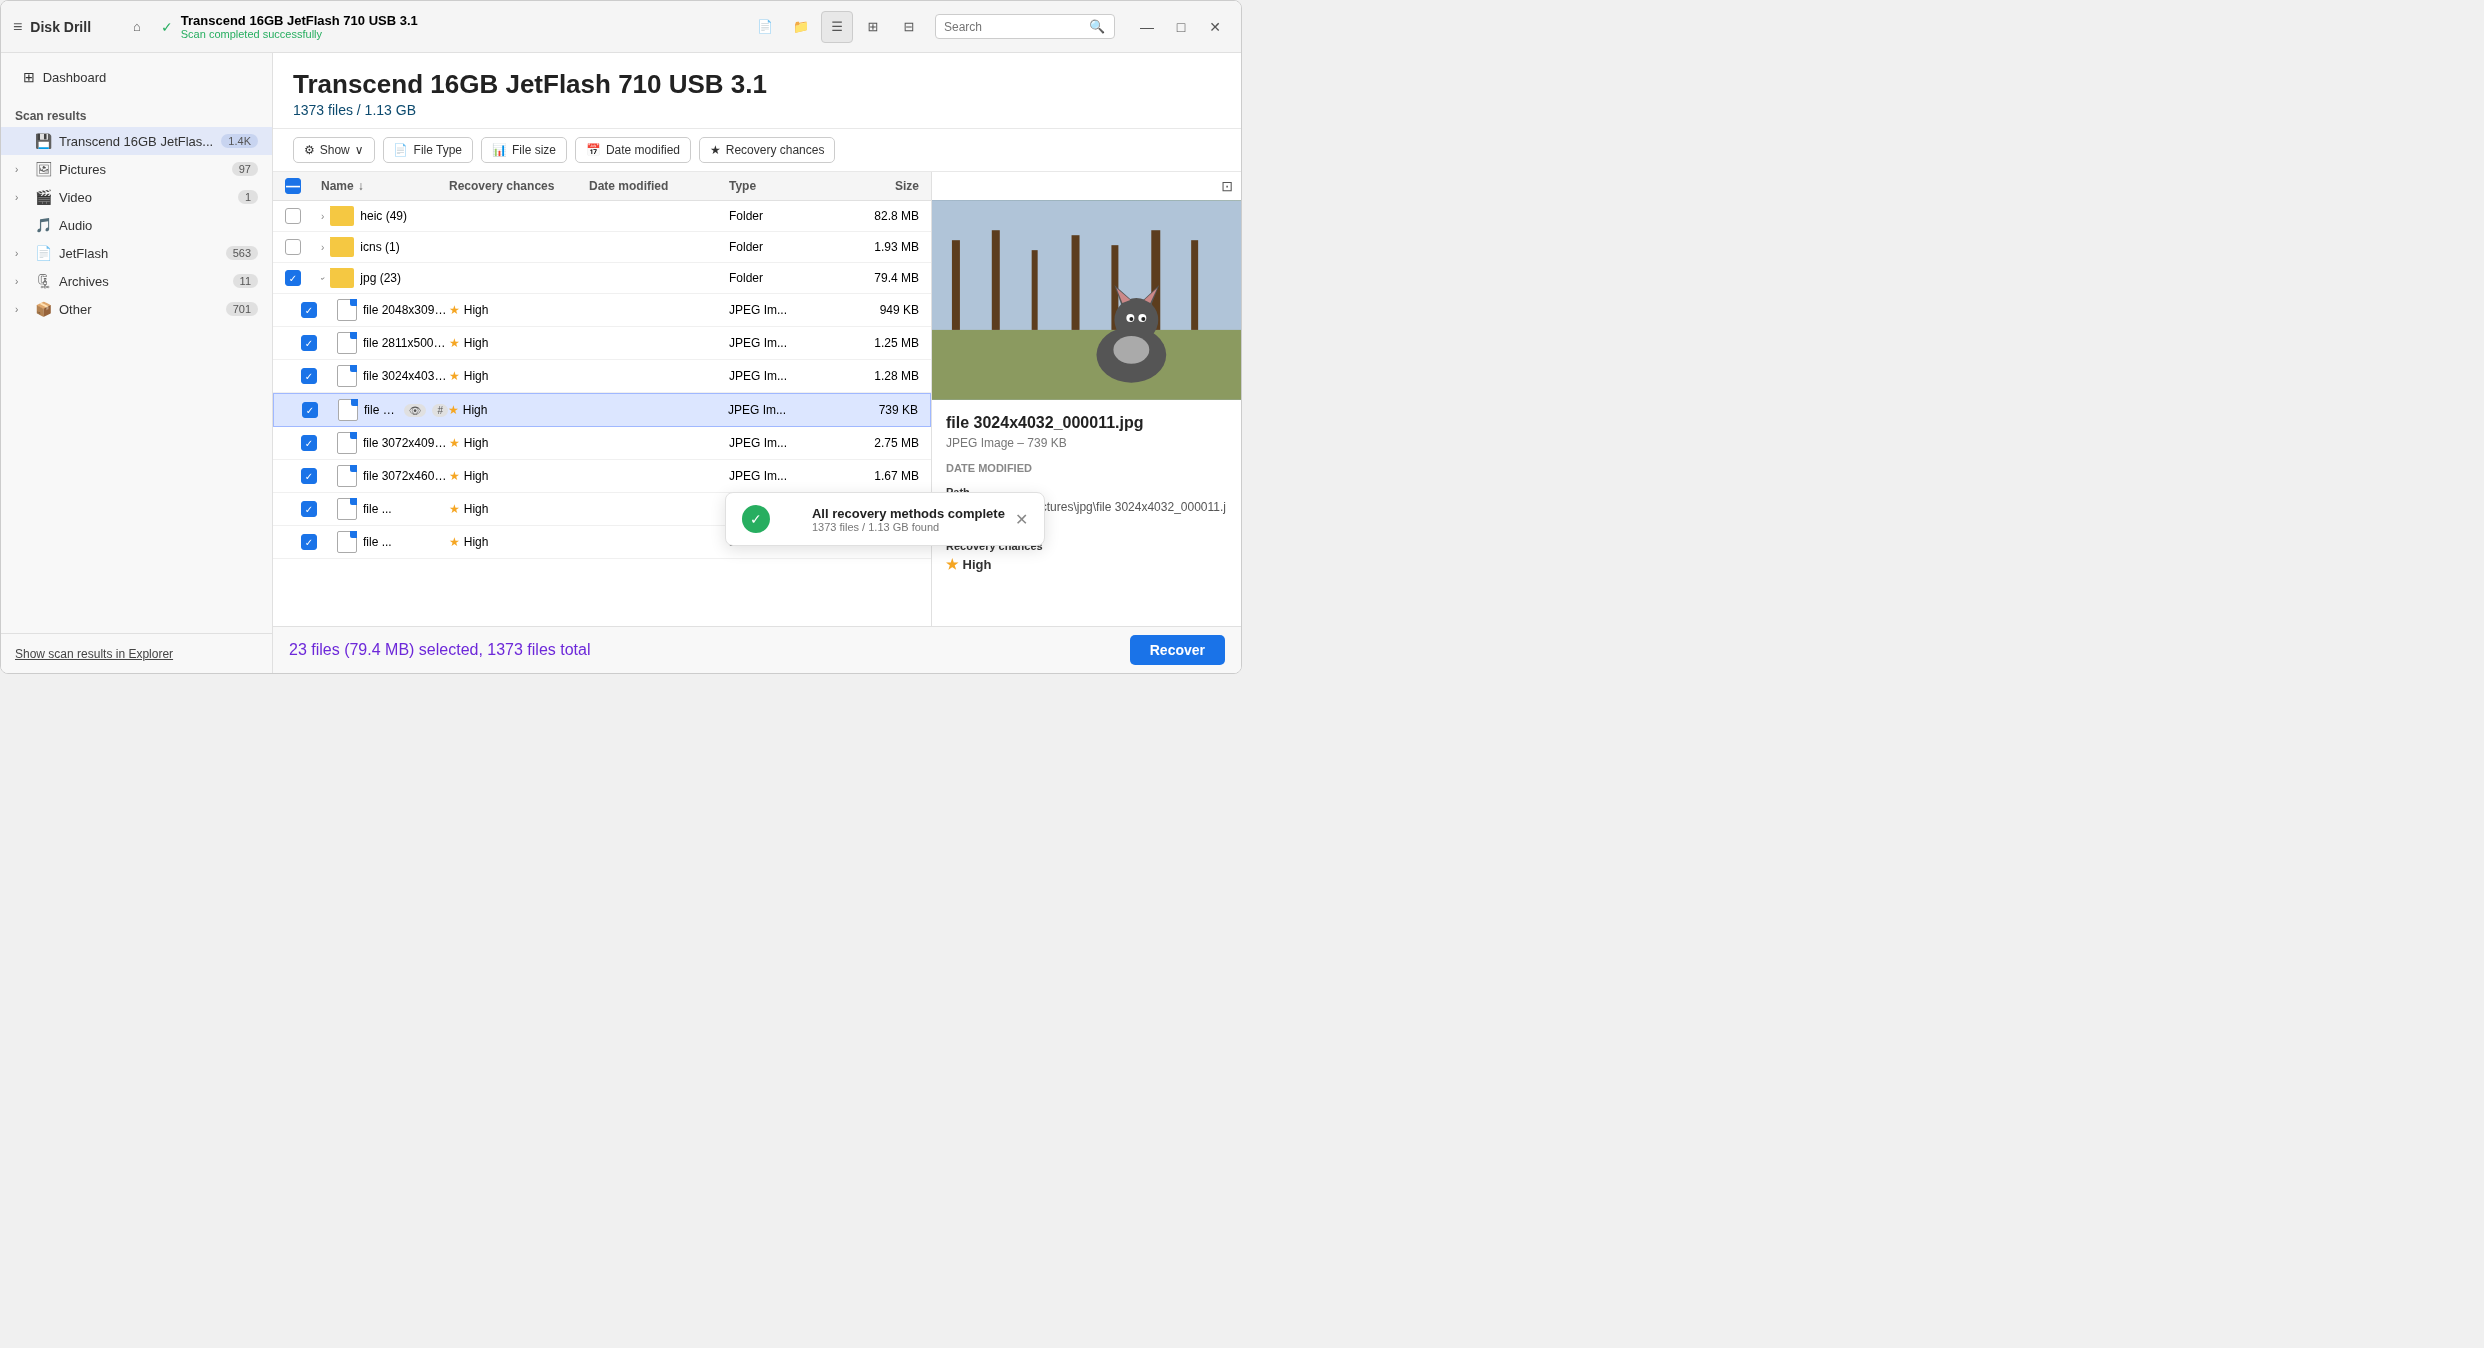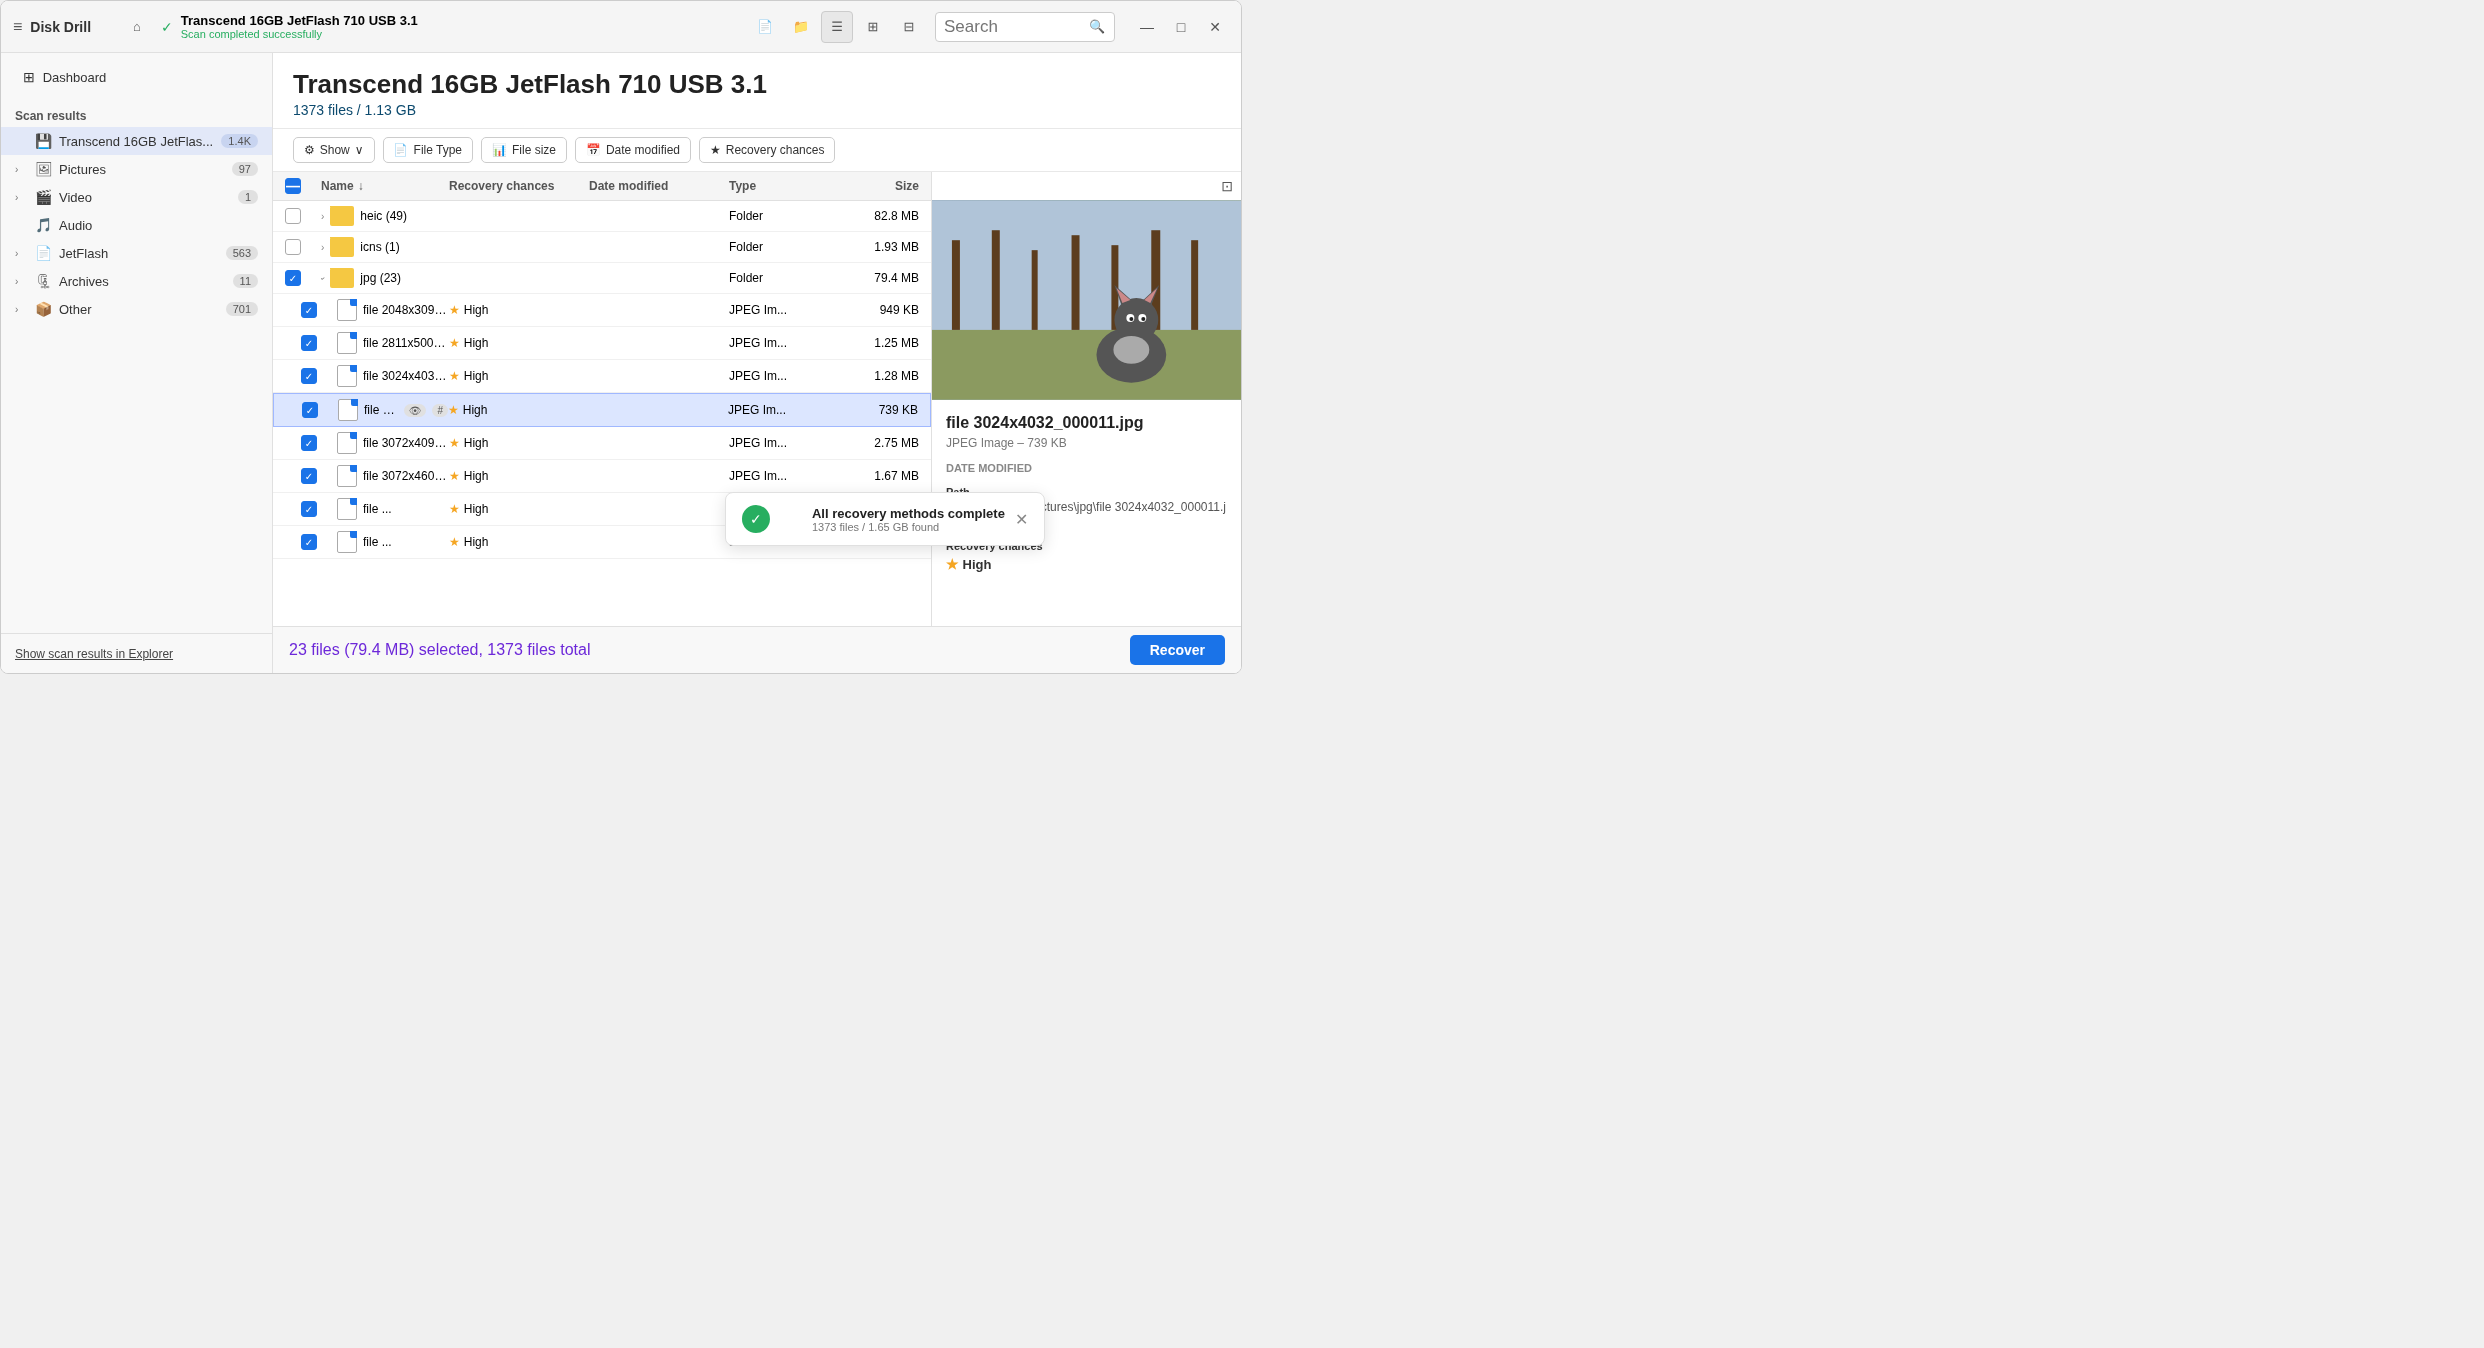--- a/index.html
+++ b/index.html
@@ -11,21 +11,21 @@
     .title-bar { display: flex; align-items: center; padding: 6px 12px; background: #f5f5f5; border-bottom: 1px solid #e0e0e0; gap: 10px; min-height: 52px; }
     .title-bar-left { display: flex; align-items: center; gap: 8px; }
     .menu-icon { font-size: 16px; cursor: pointer; color: #555; }
     .app-title { font-weight: 600; font-size: 14px; color: #333; }
     .nav-icon { width: 32px; height: 32px; display: flex; align-items: center; justify-content: center; border-radius: 4px; cursor: pointer; color: #555; border: 1px solid transparent; }
     .nav-icon.active { background: #e8e8e8; border-color: #ccc; }
     .device-title-block { display: flex; flex-direction: column; align-items: flex-start; }
     .device-title-main { font-size: 13px; font-weight: 600; }
     .device-title-sub { font-size: 11px; color: #27ae60; display: flex; align-items: center; gap: 4px; }
     .search-bar { display: flex; align-items: center; background: #fff; border: 1px solid #ccc; border-radius: 4px; padding: 4px 8px; gap: 6px; width: 180px; }
-    .search-bar input { border: none; outline: none; font-size: 17px; width: 100%; background: transparent; }
+    .search-bar input { border: none; outline: none; font-size: 12px; width: 100%; background: transparent; }
     .window-controls { display: flex; gap: 6px; margin-left: 8px; }
     .win-btn { width: 28px; height: 28px; display: flex; align-items: center; justify-content: center; cursor: pointer; border-radius: 4px; color: #555; font-size: 14px; }
 
     
     .main-layout { display: flex; flex: 1; overflow: hidden; }
     
     
     .sidebar { width: 272px; min-width: 272px; background: #f8f8f8; border-right: 1px solid #e0e0e0; display: flex; flex-direction: column; }
     .sidebar-top { padding: 10px 14px; }
     .dashboard-item { display: flex; align-items: center; gap: 8px; padding: 6px 8px; border-radius: 4px; cursor: pointer; color: #333; }
@@ -431,21 +431,21 @@
               <div class="col-type">JPEG Im...</div>
               <div class="col-size">7.08 MB</div>
             </div>
           </div>
         </div>
 
         <div class="toast">
           <div class="toast-icon">✓</div>
           <div class="toast-content">
             <div class="toast-title">All recovery methods complete</div>
-            <div class="toast-sub">1373 files / 1.65 GB found</div>
+            <div class="toast-sub">1373 files / 1.13 GB found</div>
           </div>
           <span class="toast-close">✕</span>
         </div>
 
         <div class="preview-panel">
           <div class="preview-top">
             <span class="preview-expand">⊡</span>
           </div>
 
           <div class="cat-image">

